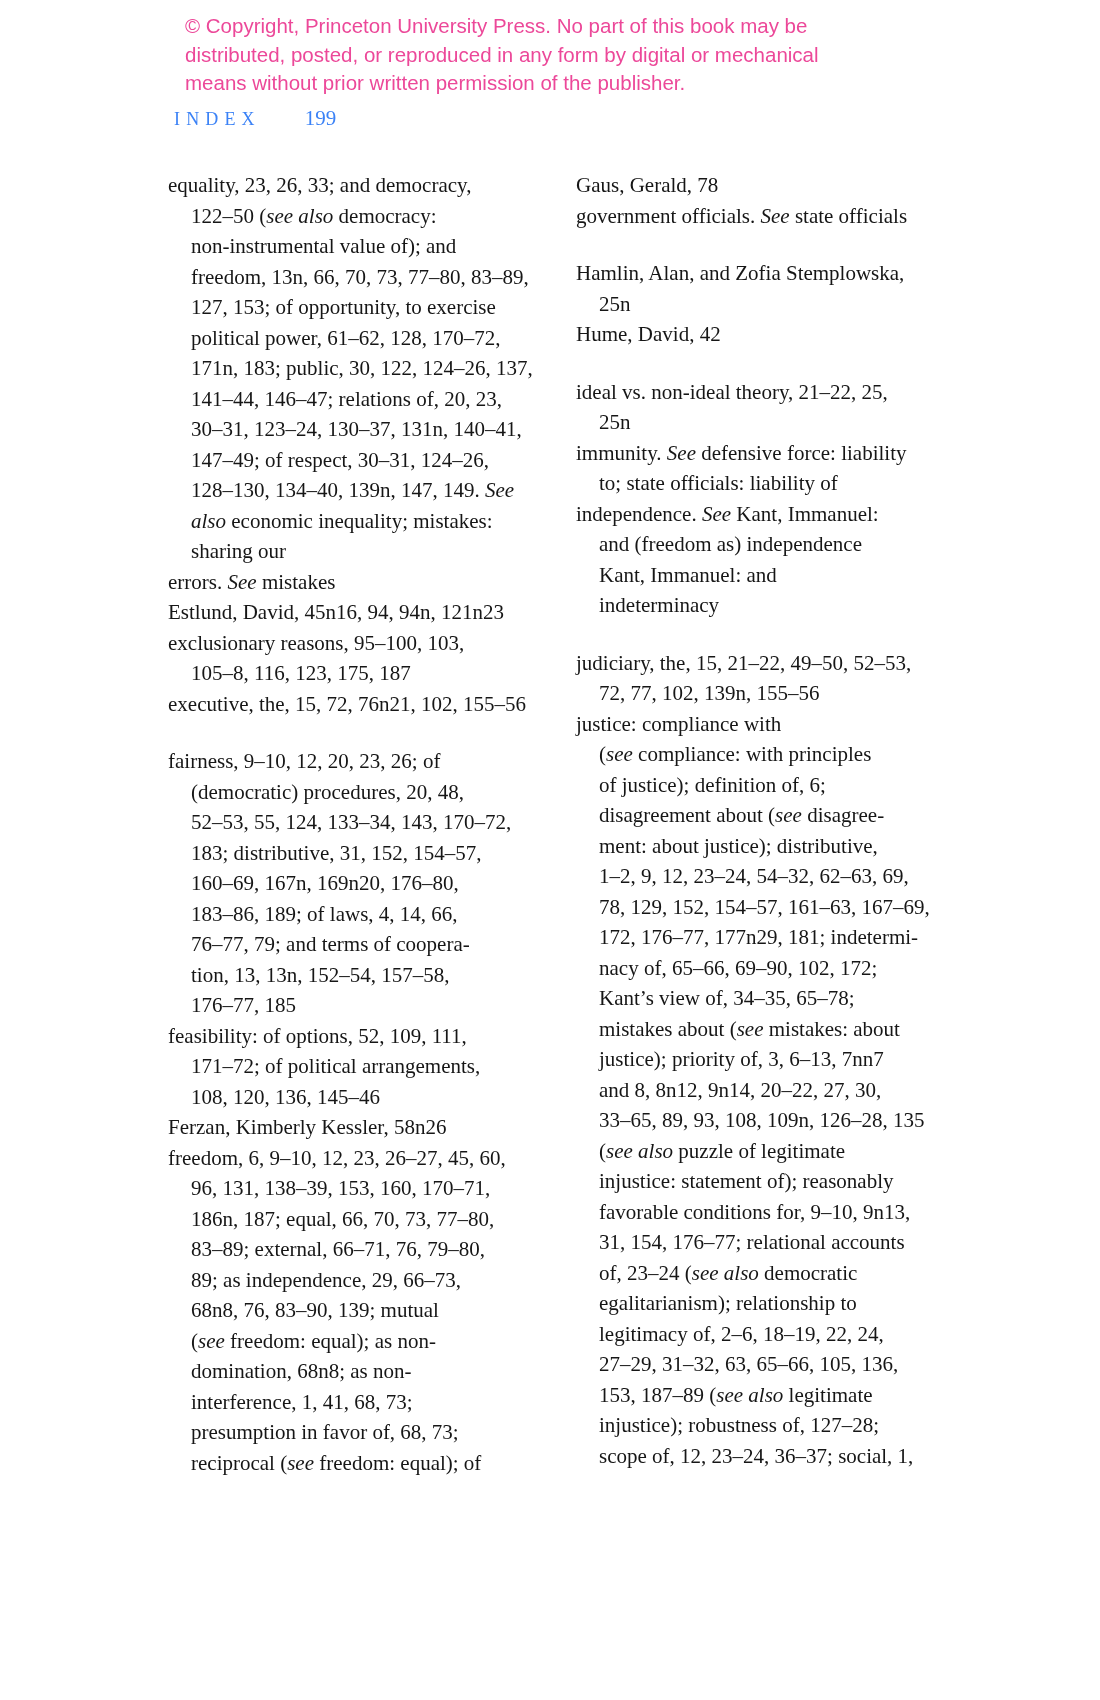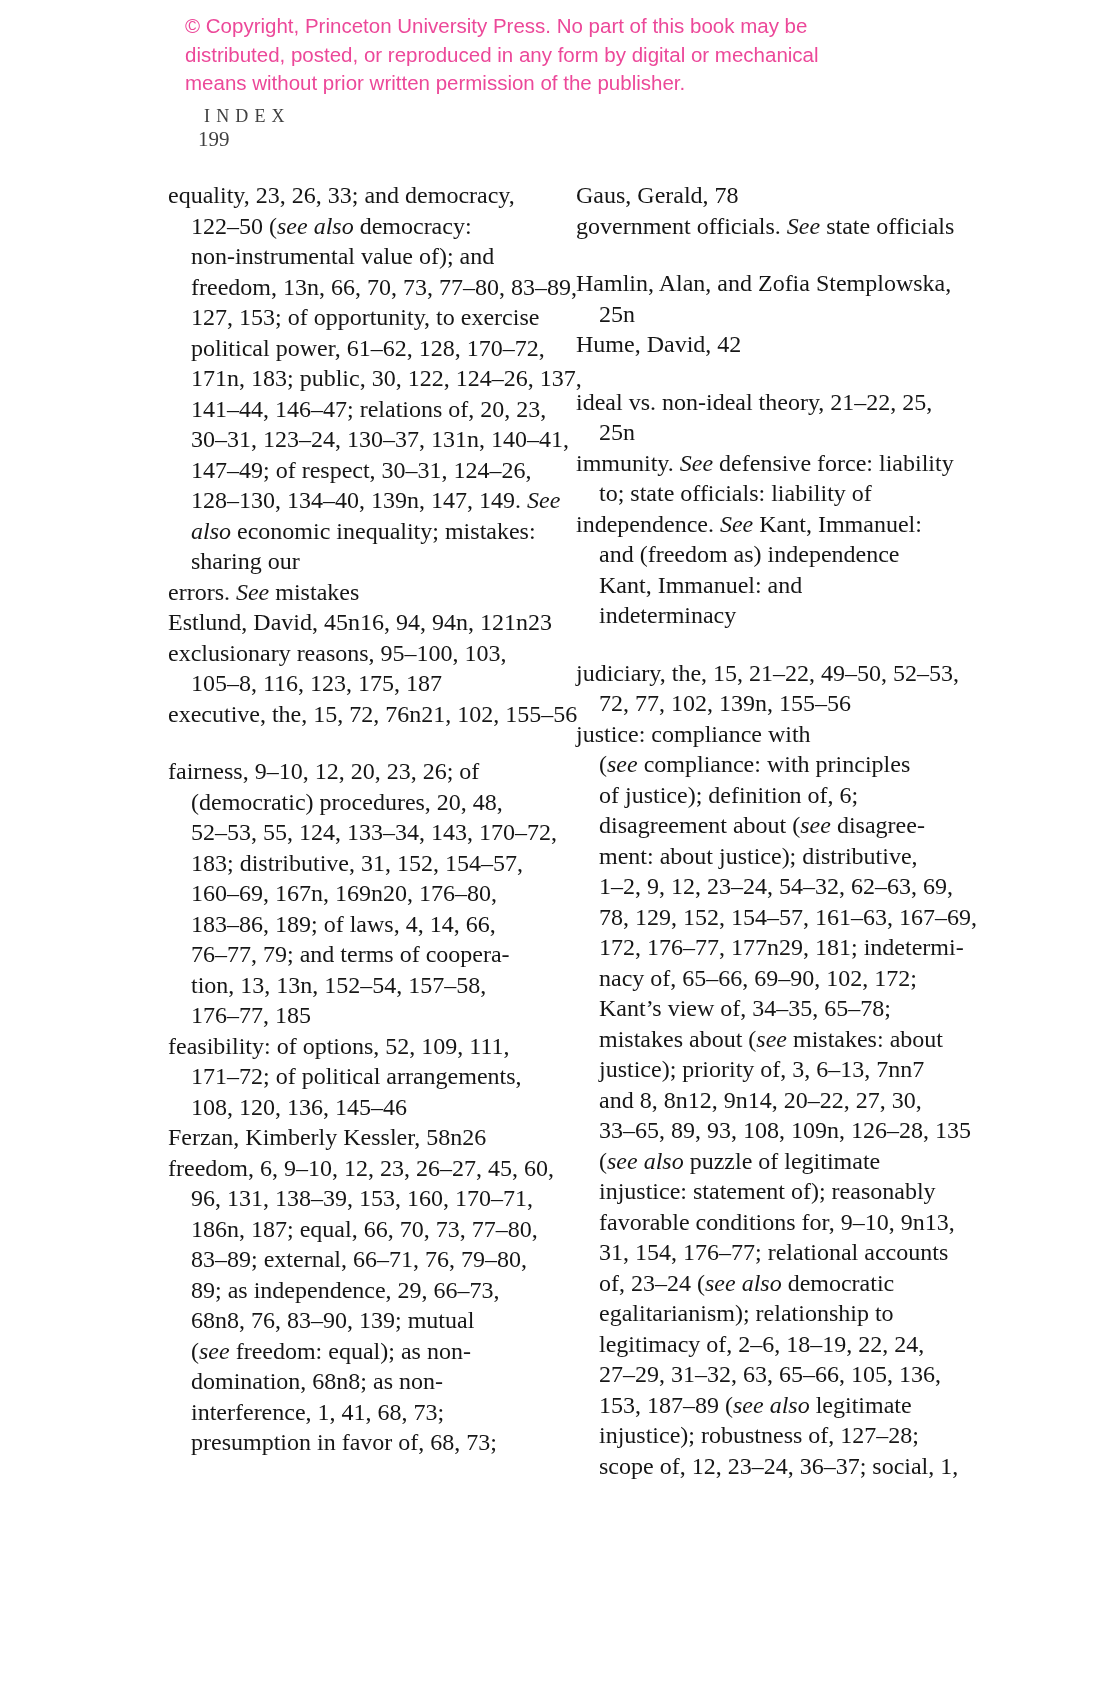--- a/index.html
+++ b/index.html
@@ -26,36 +26,35 @@
     color: #ec4899;
   }
   .pagehead {
     position: absolute;
     left: 168px;
     top: 106px;
     width: 790px;
     display: flex;
     justify-content: flex-start;
     align-items: baseline;
-    color: #404040;
-    flex-direction: column;
+    color: #3b82f6;
   }
   .pagehead .title {
     font-size: 18px;
     letter-spacing: 0.34em;
     text-indent: 0.34em; 
   }
   .pagehead .pnum {
     font-size: 21px;
-    margin-left: 30px;
+    margin-left: 44px;
   }
   .col {
     position: absolute;
-    top: 180px;
-    font-size: 24px;
+    top: 170px;
+    font-size: 21px;
     color: #161616;
   }
   .col-left  { left: 168px; width: 395px; }
   .col-right { left: 576px; width: 400px; }
   .group + .group { margin-top: 27px; }
   .line {
     line-height: 30.5px;
     white-space: nowrap;
   }
   .line.cont { padding-left: 23px; }
@@ -142,20 +141,21 @@
           <div class="line"><span>freedom, 6, 9–10, 12, 23, 26–27, 45, 60,</span></div>
           <div class="line cont"><span>96, 131, 138–39, 153, 160, 170–71,</span></div>
           <div class="line cont"><span>186n, 187; equal, 66, 70, 73, 77–80,</span></div>
           <div class="line cont"><span>83–89; external, 66–71, 76, 79–80,</span></div>
           <div class="line cont"><span>89; as independence, 29, 66–73,</span></div>
           <div class="line cont"><span>68n8, 76, 83–90, 139; mutual</span></div>
           <div class="line cont"><span>(</span><em>see</em><span> freedom: equal); as non-</span></div>
           <div class="line cont"><span>domination, 68n8; as non-</span></div>
           <div class="line cont"><span>interference, 1, 41, 68, 73;</span></div>
           <div class="line cont"><span>presumption in favor of, 68, 73;</span></div>
+          <div class="line cont"><span>reciprocal (</span><em>see</em><span> freedom: equal); of</span></div>
         </div>
       </div>
     </div>
   <div class="col col-right">
       <div class="group">
         <div class="entry">
           <div class="line"><span>Gaus, Gerald, 78</span></div>
         </div>
         <div class="entry">
           <div class="line"><span>government officials. </span><em>See</em><span> state officials</span></div>

